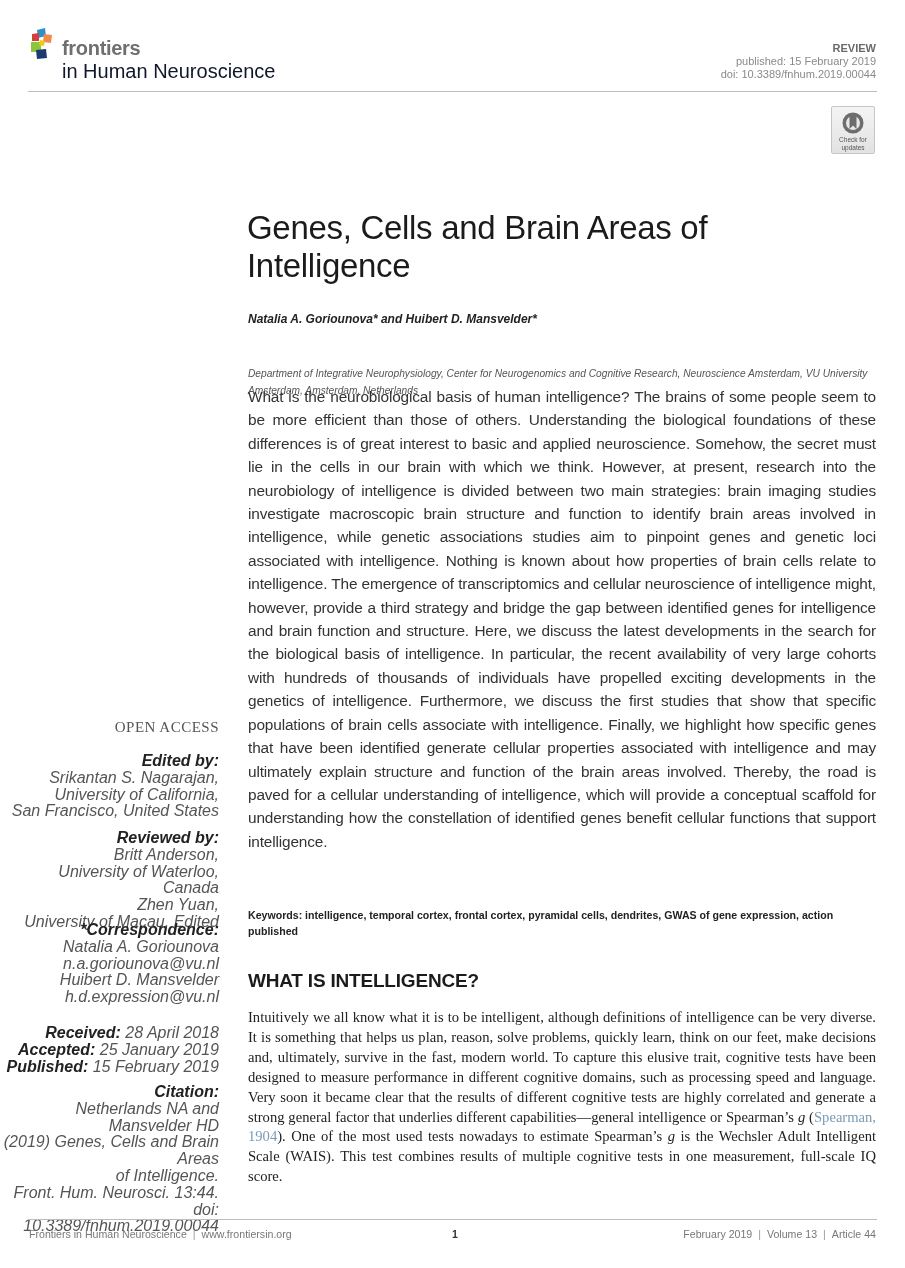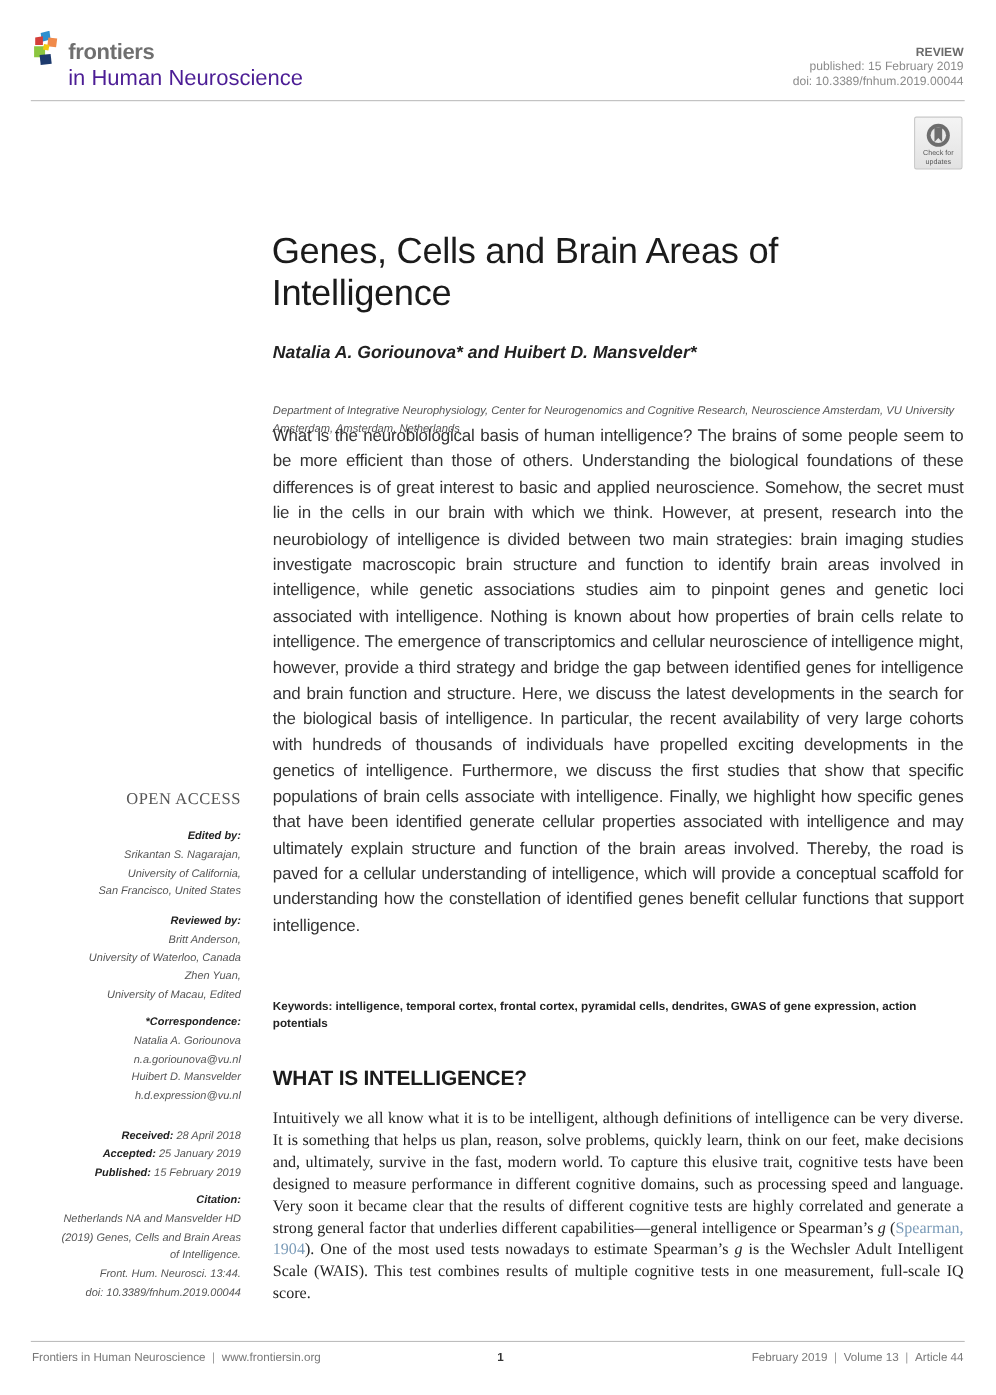--- a/index.html
+++ b/index.html
@@ -2,48 +2,48 @@
 <html><head>
 <meta charset="utf-8">
 <style>
   html, body { margin: 0; padding: 0; background: #ffffff; }
   body { width: 905px; height: 1268px; position: relative; overflow: hidden; font-family: "Liberation Sans", sans-serif; color: #222; }
   .abs { position: absolute; }
 
   
   .logo-mark { left: 28px; top: 28px; width: 32px; height: 36px; }
   .logo-text1 { left: 62px; top: 37px; font-size: 20px; font-weight: bold; color: #6f6f6f; letter-spacing: -0.3px; line-height: 22px; }
-  .logo-text2 { left: 62px; top: 60px; font-size: 20px; color: #4c1d95; line-height: 22px; font-family: "Liberation Sans", sans-serif; font-weight: normal; }
+  .logo-text2 { left: 62px; top: 60px; font-size: 20px; color: #0f172a; line-height: 22px; font-family: "Liberation Sans", sans-serif; font-weight: normal; }
   .header-rule { left: 28px; right: 28px; top: 91px; height: 1px; background: #bdbdbd; }
   .hdr-right { right: 29px; top: 42px; text-align: right; font-size: 11px; color: #8a8a8a; line-height: 13px; }
   .hdr-right .type { font-weight: bold; color: #6a6a6a; font-size: 11px; }
 
   .cfu { left: 831px; top: 106px; width: 44px; height: 48px; border: 1px solid #c6c6c6; border-radius: 2px; background: linear-gradient(#f4f4f4, #e2e2e2); box-sizing: border-box; text-align: center; }
   .cfu svg { display: block; margin: 4px auto 0; }
   .cfu .lbl { font-size: 6.5px; color: #555; line-height: 7px; margin-top: 1px; }
 
   
   .title { left: 247px; top: 209px; width: 600px; font-size: 33px; font-weight: normal; color: #1b1b1b; line-height: 38px; letter-spacing: -0.3px; }
-  .authors { left: 248px; top: 312px; font-size: 16px; font-weight: bold; font-style: italic; color: #222; }
+  .authors { left: 248px; top: 312px; font-size: 12px; font-weight: bold; font-style: italic; color: #222; }
   .affil { left: 248px; top: 345px; width: 630px; font-size: 10.2px; font-style: italic; color: #555; line-height: 17px; margin-top: 20px; }
 
   
   .abstract { left: 248px; top: 385px; width: 628px; font-size: 15.4px; color: #333; line-height: 23.4px; text-align: justify; letter-spacing: -0.15px; }
 
   
   .keywords { left: 248px; top: 907px; width: 630px; font-size: 10.6px; font-weight: bold; color: #222; line-height: 16px; }
 
   .section-h { left: 248px; top: 970px; font-size: 19px; font-weight: bold; color: #1b1b1b; letter-spacing: -0.2px; }
 
   .body-text { left: 248px; top: 1008px; width: 628px; font-family: "Liberation Serif", serif; font-size: 14.6px; color: #222; line-height: 19.9px; text-align: justify; }
   .body-text .cite { color: #7a9bb8; }
   .body-text .ital { font-style: italic; }
 
   
-  .side { right: 686px; text-align: right; font-size: 10px; color: #555; line-height: 16.8px; }
+  .side { right: 686px; text-align: right; font-size: 16px; color: #555; line-height: 16.8px; }
   .open-access { right: 686px; top: 719px; font-family: "Liberation Serif", serif; font-size: 15px; color: #555; letter-spacing: 0.5px; }
   .side .h { font-weight: bold; font-style: italic; color: #222; }
   .side .it { font-style: italic; }
   .side .b { font-weight: bold; font-style: italic; color: #222; }
 
   
   .footer-rule { left: 28px; right: 28px; top: 1219px; height: 1px; background: #bdbdbd; }
   .footer { top: 1228px; font-size: 10.6px; color: #777; }
   .footer-left { left: 29px; }
   .footer-mid { left: 452px; color: #333; font-weight: bold; }
@@ -82,21 +82,21 @@
   <div class="lbl">Check for</div>
   <div class="lbl">updates</div>
 </div>
 
 <div class="abs title">Genes, Cells and Brain Areas of Intelligence</div>
 <div class="abs authors">Natalia A. Goriounova* and Huibert D. Mansvelder*</div>
 <div class="abs affil">Department of Integrative Neurophysiology, Center for Neurogenomics and Cognitive Research, Neuroscience Amsterdam, VU University Amsterdam, Amsterdam, Netherlands</div>
 
 <div class="abs abstract">What is the neurobiological basis of human intelligence? The brains of some people seem to be more efficient than those of others. Understanding the biological foundations of these differences is of great interest to basic and applied neuroscience. Somehow, the secret must lie in the cells in our brain with which we think. However, at present, research into the neurobiology of intelligence is divided between two main strategies: brain imaging studies investigate macroscopic brain structure and function to identify brain areas involved in intelligence, while genetic associations studies aim to pinpoint genes and genetic loci associated with intelligence. Nothing is known about how properties of brain cells relate to intelligence. The emergence of transcriptomics and cellular neuroscience of intelligence might, however, provide a third strategy and bridge the gap between identified genes for intelligence and brain function and structure. Here, we discuss the latest developments in the search for the biological basis of intelligence. In particular, the recent availability of very large cohorts with hundreds of thousands of individuals have propelled exciting developments in the genetics of intelligence. Furthermore, we discuss the first studies that show that specific populations of brain cells associate with intelligence. Finally, we highlight how specific genes that have been identified generate cellular properties associated with intelligence and may ultimately explain structure and function of the brain areas involved. Thereby, the road is paved for a cellular understanding of intelligence, which will provide a conceptual scaffold for understanding how the constellation of identified genes benefit cellular functions that support intelligence.</div>
 
-<div class="abs keywords">Keywords: intelligence, temporal cortex, frontal cortex, pyramidal cells, dendrites, GWAS of gene expression, action potentials</div>
+<div class="abs keywords">Keywords: intelligence, temporal cortex, frontal cortex, pyramidal cells, dendrites, GWAS of gene expression, action published</div>
 
 <div class="abs section-h">WHAT IS INTELLIGENCE?</div>
 <div class="abs body-text"><span>Intuitively we all know what it is to be intelligent, although definitions of intelligence can be very diverse. It is something that helps us plan, reason, solve problems, quickly learn, think on our feet, make decisions and, ultimately, survive in the fast, modern world. To capture this elusive trait, cognitive tests have been designed to measure performance in different cognitive domains, such as processing speed and language. Very soon it became clear that the results of different cognitive tests are highly correlated and generate a strong general factor that underlies different capabilities—general intelligence or Spearman’s </span><span class="ital">g</span><span> (</span><span class="cite">Spearman, 1904</span><span>). One of the most used tests nowadays to estimate Spearman’s </span><span class="ital">g</span><span> is the Wechsler Adult Intelligent Scale (WAIS). This test combines results of multiple cognitive tests in one measurement, full-scale IQ score.</span></div>
 
 <div class="abs open-access">OPEN ACCESS</div>
 
 <div class="abs side" style="top:753px;">
   <div class="h">Edited by:</div>
   <div class="it">Srikantan S. Nagarajan,</div>
   <div class="it">University of California,</div>

